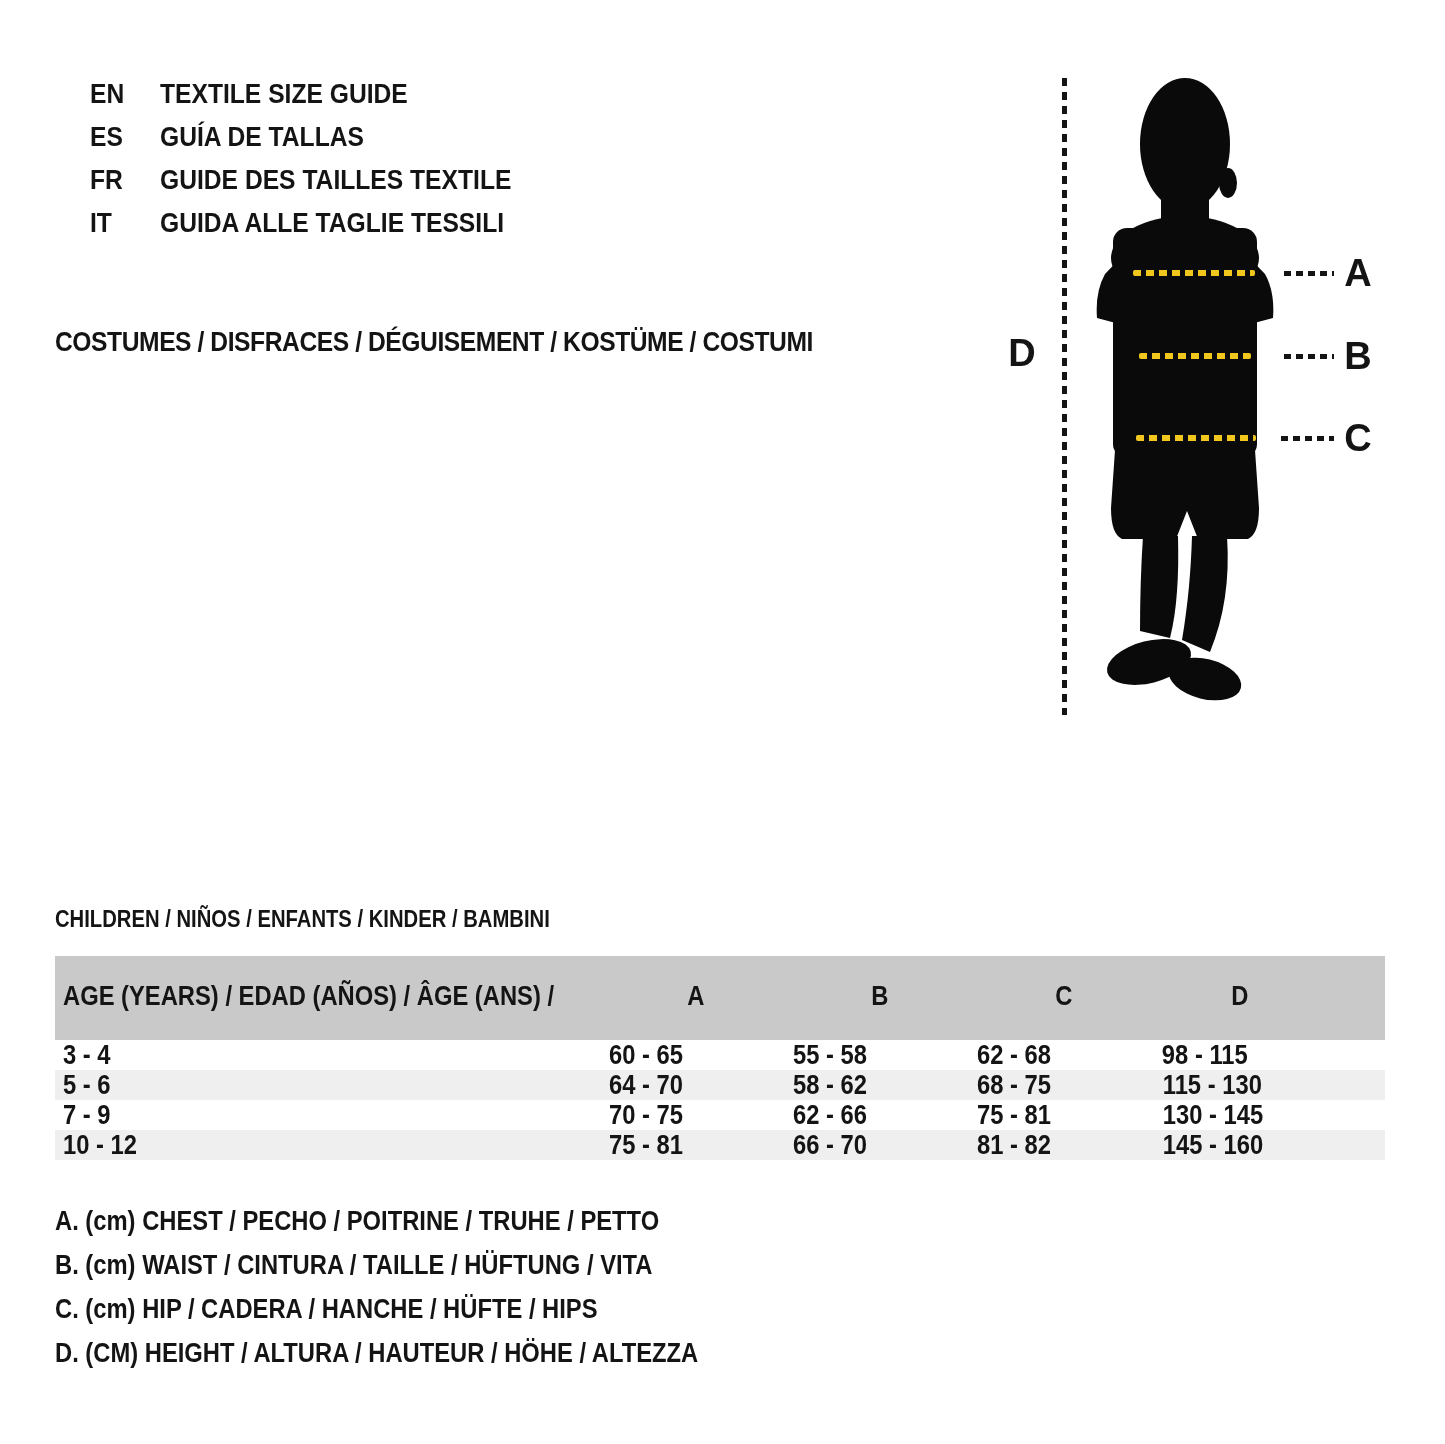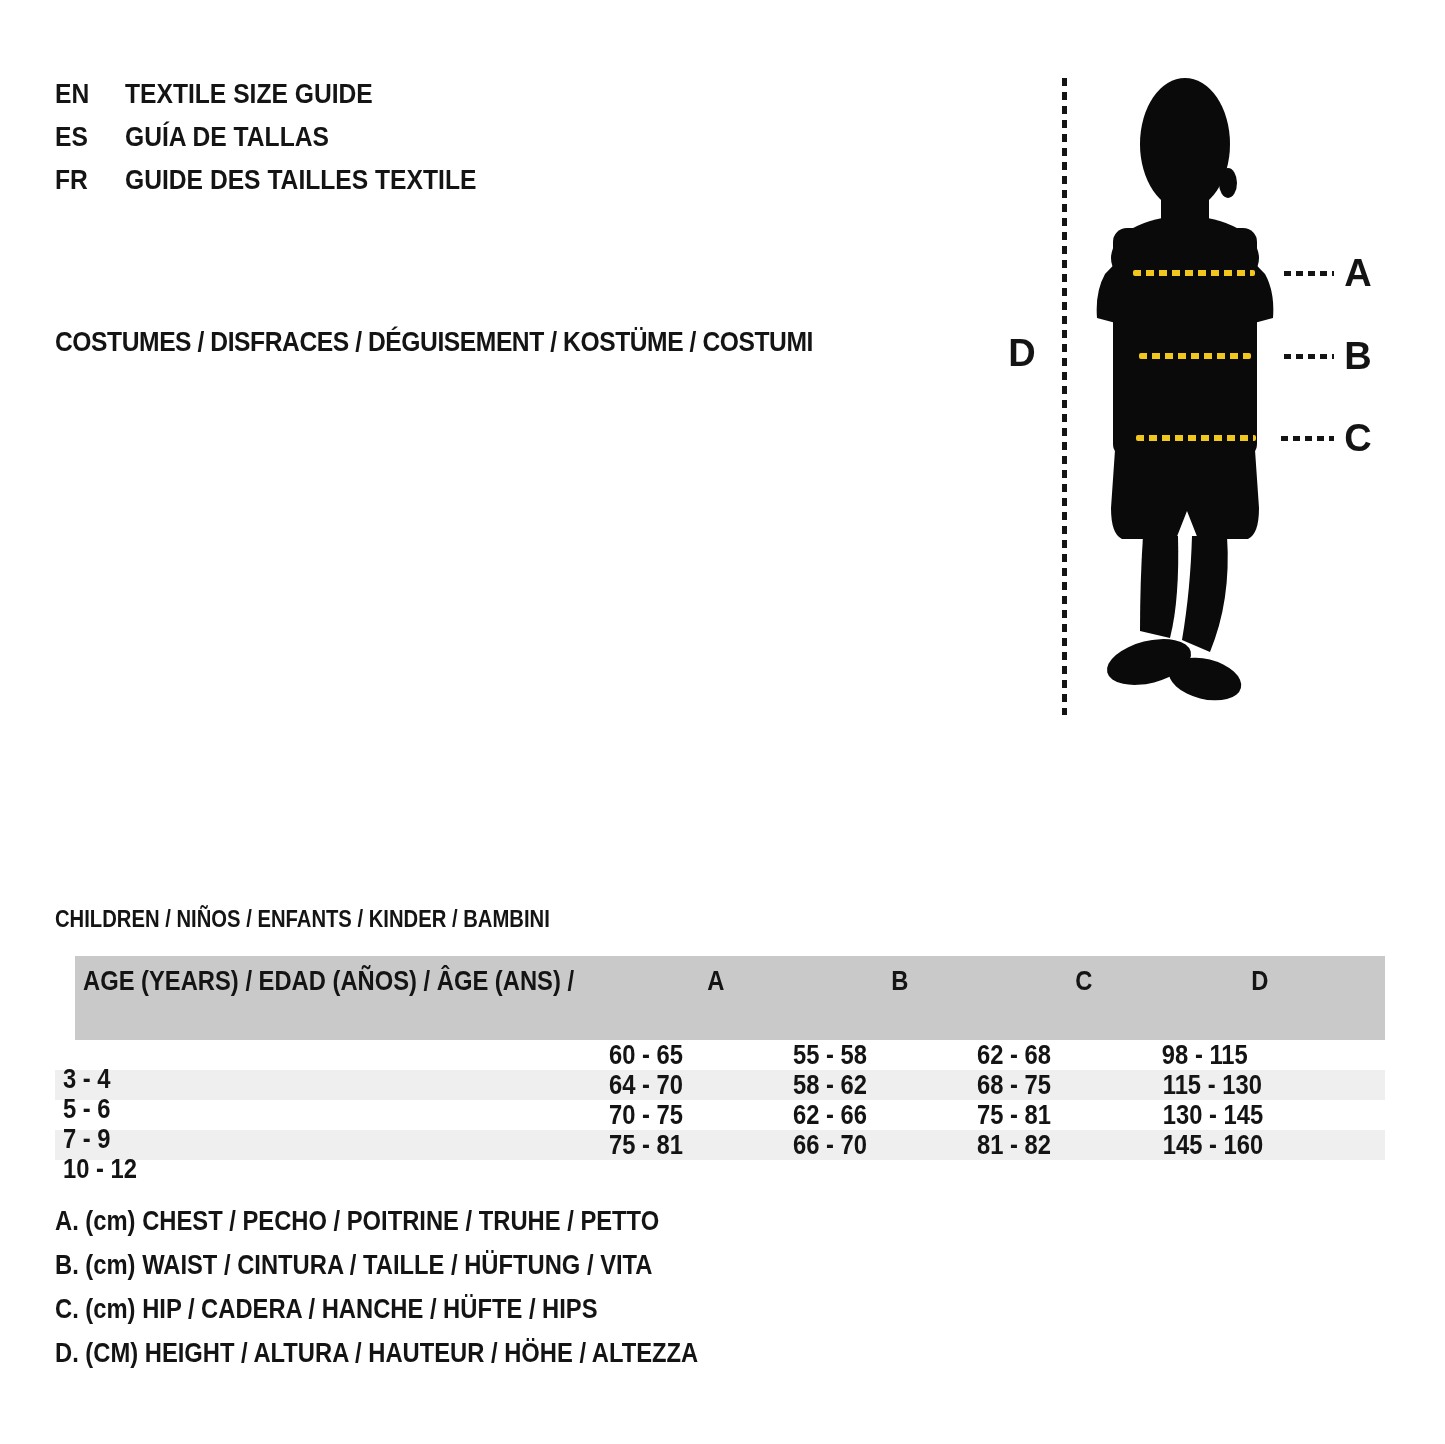--- a/index.html
+++ b/index.html
@@ -9,21 +9,21 @@
     font-family:"Liberation Sans","DejaVu Sans",sans-serif;
     color:#141414;
   }
   
   .cx { display:inline-block; transform:scaleX(0.88); transform-origin:0 50%; white-space:nowrap; }
   .cxc { transform-origin:50% 50%; }
 
   
   .lang-block { position:absolute; left:55px; top:72px; }
   .lang-row { display:flex; height:43px; align-items:center; font-size:28px; font-weight:700; }
-  .lang-code { width:70px; }
+  .lang-code { width:70px;margin-left:35px; }
   
   .category-title { position:absolute; left:55px; top:326px; font-size:28px; font-weight:800; letter-spacing:-0.5px; }
 
   
   .figure { position:absolute; left:0; top:0; }
   .d-line { position:absolute; left:1062px; top:78px; width:5px; height:637px;
     background:repeating-linear-gradient(180deg,#141414 0 8px,transparent 8px 14px); }
   .sil-svg { position:absolute; left:1085px; top:78px; width:205px; height:640px; }
   .mline-y { position:absolute; height:6px; border-radius:2px;
     background:repeating-linear-gradient(90deg,#f2c71d 0 8px,transparent 8px 13px); }
@@ -38,25 +38,25 @@
   .la-k { left:1284px; top:271px; width:50px; }
   .lb-y { left:1139px; top:353px; width:112px; }
   .lb-k { left:1284px; top:354px; width:50px; }
   .lc-y { left:1136px; top:435px; width:120px; }
   .lc-k { left:1281px; top:436px; width:53px; }
 
   
   .section-title { position:absolute; left:55px; top:906px; font-size:23px; font-weight:700; }
   .size-table { position:absolute; left:55px; top:956px; width:1330px; font-size:27px; font-weight:700; }
   .t-row { display:grid; grid-template-columns:549px 184px 184px 184px 229px; }
-  .t-head { background:#c9c9c9; height:84px; padding-top:9px;margin-left:20px; }
+  .t-head { background:#c9c9c9; height:84px; padding-top:24px; }
   .t-head .hc { text-align:center; line-height:33px; }
   .t-head .ha { padding-left:8px; line-height:33px; }
   .t-data { height:30px; line-height:30px; }
-  .t-data .ca { padding-left:8px;margin-top:24px; }
+  .t-data .ca { padding-left:8px; }
   .t-data .cv { text-align:left; }
   .t-data:nth-child(odd) { background:#efefef; }
   .t-data .cd { padding-right:61px; }
   .t-head .cd { padding-right:61px; }
 
   
   .legend { position:absolute; left:55px; top:1199px; font-size:27px; font-weight:700; }
   .legend-item { height:44px; line-height:44px; }
 </style>
 </head>
@@ -67,20 +67,24 @@
     <span class="lang-code"><span class="cx">EN</span></span>
     <span class="cx">TEXTILE SIZE GUIDE</span>
   </div>
   <div class="lang-row">
     <span class="lang-code"><span class="cx">ES</span></span>
     <span class="cx">GUÍA DE TALLAS</span>
   </div>
   <div class="lang-row">
     <span class="lang-code"><span class="cx">FR</span></span>
     <span class="cx">GUIDE DES TAILLES TEXTILE</span>
+  </div>
+  <div class="lang-row">
+    <span class="lang-code"><span class="cx">IT</span></span>
+    <span class="cx">GUIDA ALLE TAGLIE TESSILI</span>
   </div>
 </div>
 
 <div class="category-title">
   <span class="cx">COSTUMES / DISFRACES / DÉGUISEMENT / KOSTÜME / COSTUMI</span>
 </div>
 
 <div class="figure">
   <div class="d-line"></div>
 

